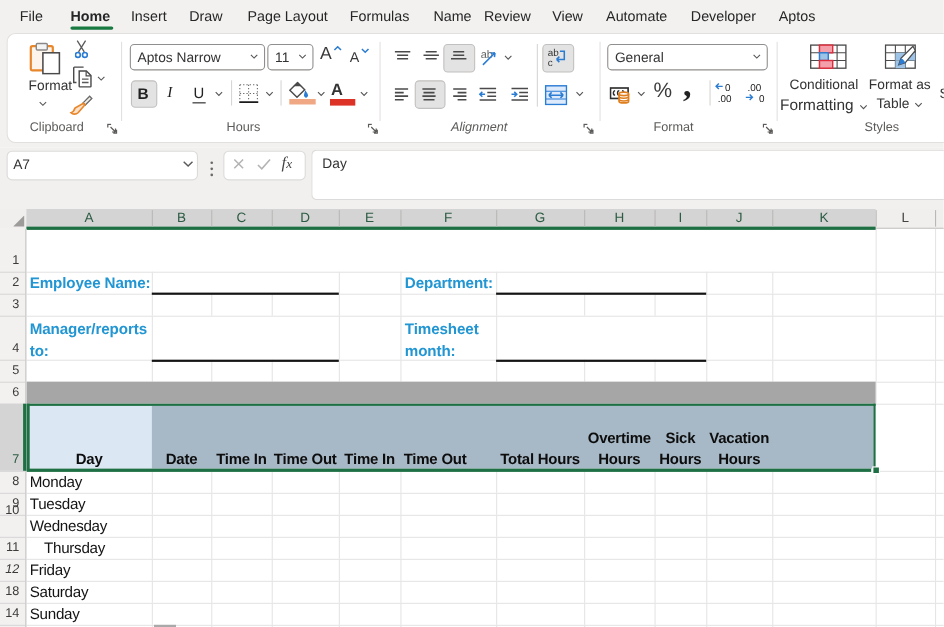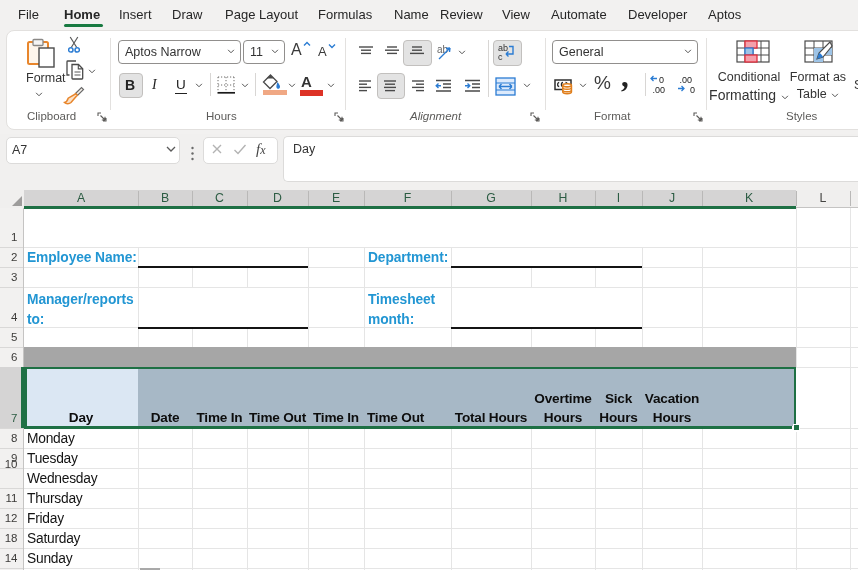--- a/index.html
+++ b/index.html
@@ -523,40 +523,40 @@
     <div class="rownum" style="left:0;top:61px;color:#3c3b39;">2</div>
     <div class="rownum" style="left:0;top:81px;color:#3c3b39;">3</div>
     <div class="rownum" style="left:0;top:121px;color:#3c3b39;">4</div>
     <div class="rownum" style="left:0;top:141px;color:#3c3b39;">5</div>
     <div class="rownum" style="left:0;top:161px;color:#3c3b39;">6</div>
     <div class="rownum" style="left:0;top:222px;color:#2c5c43;">7</div>
     <div class="rownum" style="left:0;top:242px;color:#3c3b39;">8</div>
     <div class="rownum" style="left:0;top:262px;color:#3c3b39;">9</div>
     <div class="rownum" style="left:0;top:268px;color:#3c3b39;">10</div>
     <div class="rownum" style="left:0;top:302px;color:#3c3b39;">11</div>
-    <div class="rownum" style="left:0;top:322px;color:#3c3b39;">12</div>
+    <div class="rownum" style="left:0;top:322px;color:#3c3b39;font-style:italic;">12</div>
     <div class="rownum" style="left:0;top:342px;color:#3c3b39;">18</div>
     <div class="rownum" style="left:0;top:362px;color:#3c3b39;">14</div>
     <div class="bluelbl" style="left:27px;top:60px;">Employee Name:</div>
     <div class="bluelbl" style="left:368px;top:60px;">Department:</div>
     <div class="bluelbl" style="left:368px;top:100px;line-height:20px;">Timesheet<br>month:</div>
     <div class="bluelbl" style="left:27px;top:100px;line-height:20px;">Manager/reports<br>to:</div>
     <div class="h7" style="left:24px;width:114px;top:220px;">Day</div>
     <div class="h7" style="left:138px;width:54px;top:220px;">Date</div>
     <div class="h7" style="left:192px;width:55px;top:220px;">Time In</div>
     <div class="h7" style="left:247px;width:61px;top:220px;">Time Out</div>
     <div class="h7" style="left:308px;width:56px;top:220px;">Time In</div>
     <div class="h7" style="left:367px;width:60px;top:220px;text-align:left;">Time Out</div>
     <div class="h7" style="left:451px;width:80px;top:220px;">Total Hours</div>
     <div class="h7" style="left:531px;width:64px;top:198.5px;line-height:19px;">Overtime<br>Hours</div>
     <div class="h7" style="left:595px;width:47px;top:198.5px;line-height:19px;">Sick<br>Hours</div>
     <div class="h7" style="left:642px;width:60px;top:198.5px;line-height:19px;">Vacation<br>Hours</div>
     <div class="dayname" style="left:27px;top:241px;">Monday</div>
     <div class="dayname" style="left:27px;top:261px;">Tuesday</div>
     <div class="dayname" style="left:27px;top:281px;">Wednesday</div>
-    <div class="dayname" style="left:27px;top:301px;">Thursday</div>
+    <div class="dayname" style="left:40px;top:301px;">Thursday</div>
     <div class="dayname" style="left:27px;top:321px;">Friday</div>
     <div class="dayname" style="left:27px;top:341px;">Saturday</div>
     <div class="dayname" style="left:27px;top:361px;">Sunday</div>
     <div class="abs" style="left:140px;top:378px;width:20px;height:2px;background:#a9a9a9;"></div>
   </div>
 
 </div>
 
 </body></html>

